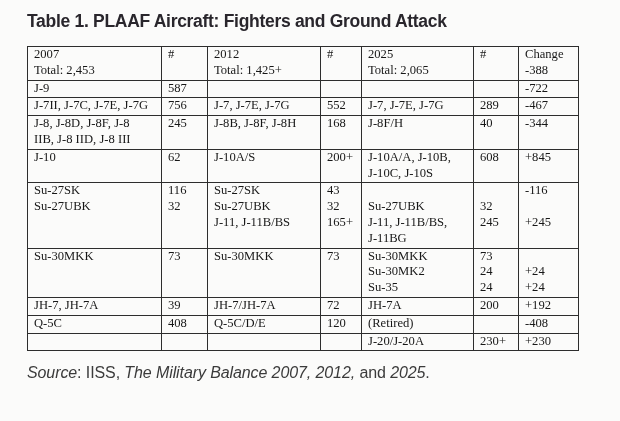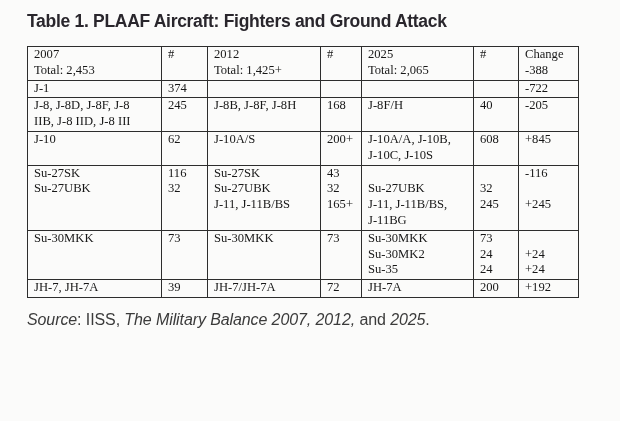--- a/index.html
+++ b/index.html
@@ -72,37 +72,46 @@
         <td>2012
 Total: 1,425+</td>
         <td>#</td>
         <td>2025
 Total: 2,065</td>
         <td>#</td>
         <td>Change
 -388</td>
       </tr>
       <tr>
-        <td>J-1</td>
-        <td>374</td>
+        <td>J-9</td>
+        <td>587</td>
         <td></td>
         <td></td>
         <td></td>
         <td></td>
         <td>-722</td>
+      </tr>
+      <tr>
+        <td>J-7II, J-7C, J-7E, J-7G</td>
+        <td>756</td>
+        <td>J-7, J-7E, J-7G</td>
+        <td>552</td>
+        <td>J-7, J-7E, J-7G</td>
+        <td>289</td>
+        <td>-467</td>
       </tr>
       <tr>
         <td>J-8, J-8D, J-8F, J-8
 IIB, J-8 IID, J-8 III</td>
         <td>245</td>
         <td>J-8B, J-8F, J-8H</td>
         <td>168</td>
         <td>J-8F/H</td>
         <td>40</td>
-        <td>-205</td>
+        <td>-344</td>
       </tr>
       <tr>
         <td>J-10</td>
         <td>62</td>
         <td>J-10A/S</td>
         <td>200+</td>
         <td>J-10A/A, J-10B,
 J-10C, J-10S</td>
         <td>608</td>
         <td>+845</td>
@@ -146,18 +155,36 @@
       </tr>
       <tr>
         <td>JH-7, JH-7A</td>
         <td>39</td>
         <td>JH-7/JH-7A</td>
         <td>72</td>
         <td>JH-7A</td>
         <td>200</td>
         <td>+192</td>
       </tr>
+      <tr>
+        <td>Q-5C</td>
+        <td>408</td>
+        <td>Q-5C/D/E</td>
+        <td>120</td>
+        <td>(Retired)</td>
+        <td></td>
+        <td>-408</td>
+      </tr>
+      <tr>
+        <td></td>
+        <td></td>
+        <td></td>
+        <td></td>
+        <td>J-20/J-20A</td>
+        <td>230+</td>
+        <td>+230</td>
+      </tr>
     </tbody>
   </table>
 
   <div class="source"><span class="it">Source</span><span>: IISS, </span><span class="it">The Military Balance 2007, 2012,</span><span> and </span><span class="it">2025</span><span>.</span></div>
 
 </div>
 
 </body></html>

